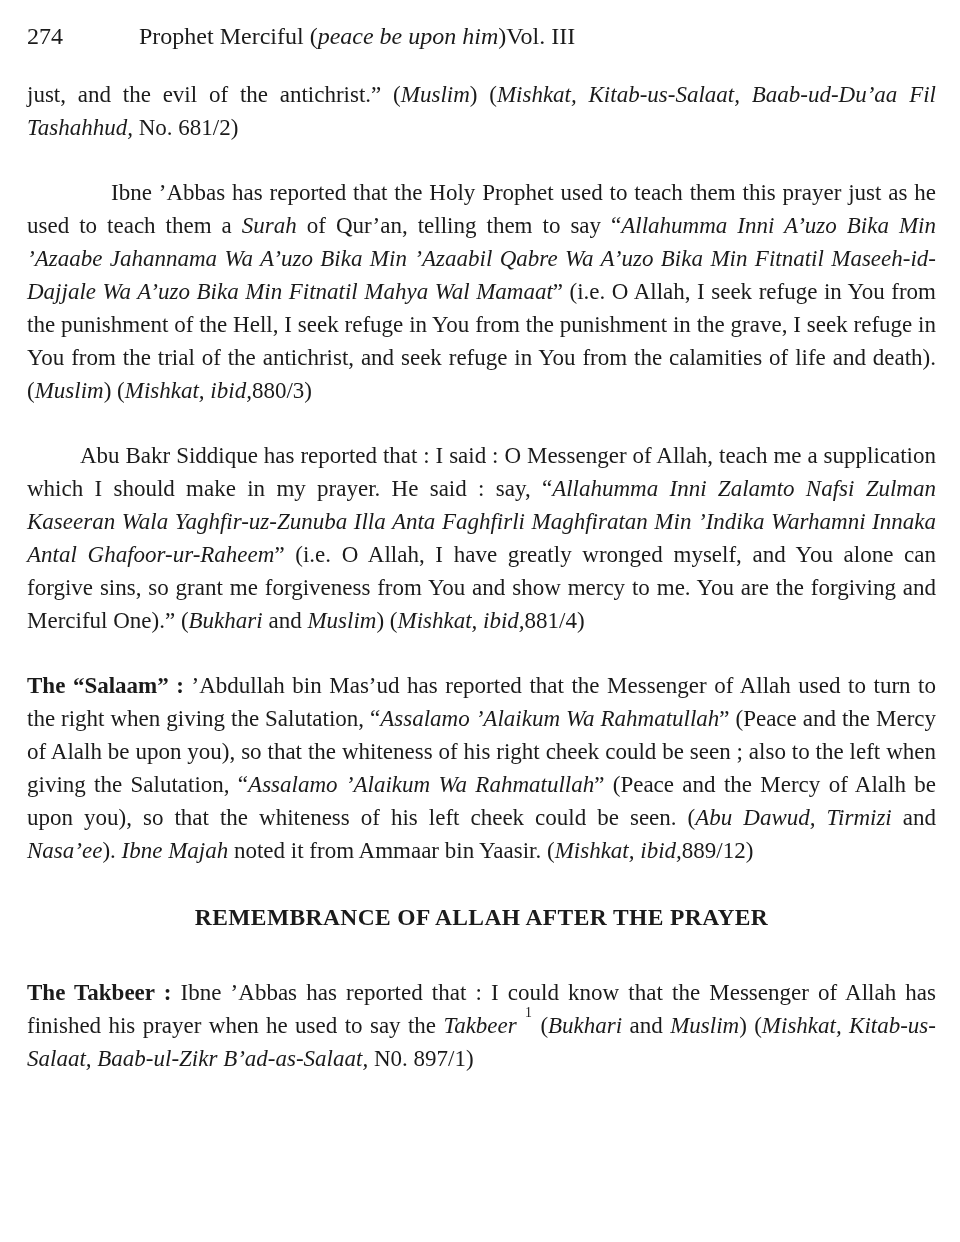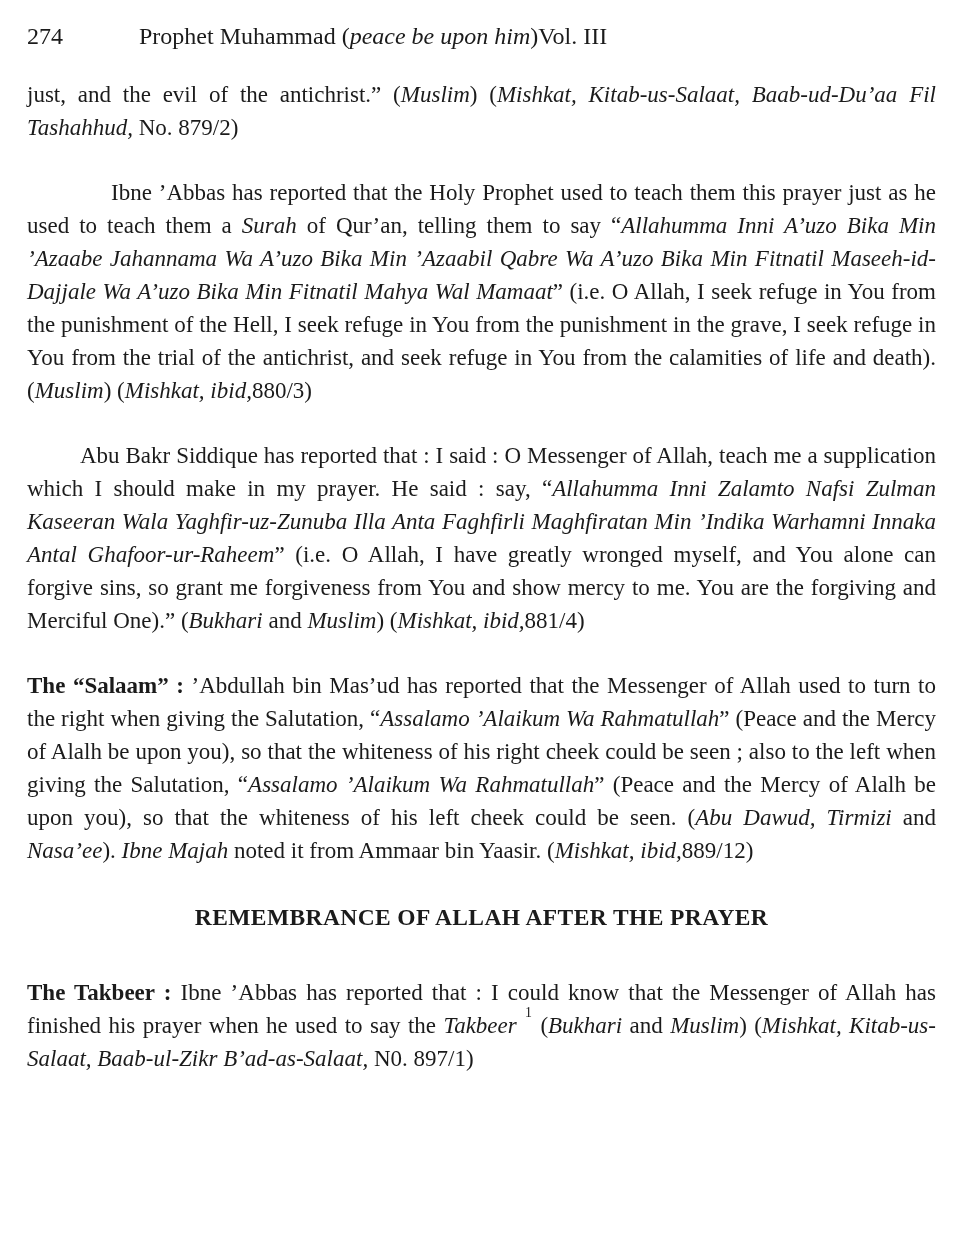--- a/index.html
+++ b/index.html
@@ -49,24 +49,24 @@
     top: -0.5em;
     padding: 0 1px;
   }
 </style>
 </head>
 <body>
 
 <div class="page">
   <div class="header">
     <span class="pnum">274</span>
-    <span class="title"><span>Prophet Muhammad (</span><span class="it">peace be upon him</span><span>)</span></span>
+    <span class="title"><span>Prophet Merciful (</span><span class="it">peace be upon him</span><span>)</span></span>
     <span class="vol">Vol. III</span>
   </div>
   <div class="body">
-      <p><span>just, and the evil of the antichrist.” (</span><span class="it">Muslim</span><span>) (</span><span class="it">Mishkat, Kitab-us-Salaat, Baab-ud-Du’aa Fil Tashahhud,</span><span> No. 879/2)</span></p>
+      <p><span>just, and the evil of the antichrist.” (</span><span class="it">Muslim</span><span>) (</span><span class="it">Mishkat, Kitab-us-Salaat, Baab-ud-Du’aa Fil Tashahhud,</span><span> No. 681/2)</span></p>
       <p style="text-indent: 84px;"><span>Ibne ’Abbas has reported that the Holy Prophet used to teach them this prayer just as he used to teach them a </span><span class="it">Surah</span><span> of Qur’an, telling them to say “</span><span class="it">Allahumma Inni A’uzo Bika Min ’Azaabe Jahannama Wa A’uzo Bika Min ’Azaabil Qabre Wa A’uzo Bika Min Fitnatil Maseeh-id-Dajjale Wa A’uzo Bika Min Fitnatil Mahya Wal Mamaat</span><span>” (i.e. O Allah, I seek refuge in You from the punishment of the Hell, I seek refuge in You from the punishment in the grave, I seek refuge in You from the trial of the antichrist, and seek refuge in You from the calamities of life and death). (</span><span class="it">Muslim</span><span>) (</span><span class="it">Mishkat, ibid,</span><span>880/3)</span></p>
       <p style="text-indent: 53px;"><span>Abu Bakr Siddique has reported that : I said : O Messenger of Allah, teach me a supplication which I should make in my prayer. He said : say, “</span><span class="it">Allahumma Inni Zalamto Nafsi Zulman Kaseeran Wala Yaghfir-uz-Zunuba Illa Anta Faghfirli Maghfiratan Min ’Indika Warhamni Innaka Antal Ghafoor-ur-Raheem</span><span>” (i.e. O Allah, I have greatly wronged myself, and You alone can forgive sins, so grant me forgiveness from You and show mercy to me. You are the forgiving and Merciful One).” (</span><span class="it">Bukhari</span><span> and </span><span class="it">Muslim</span><span>) (</span><span class="it">Mishkat, ibid,</span><span>881/4)</span></p>
       <p><span class="bd">The “Salaam” : </span><span>’Abdullah bin Mas’ud has reported that the Messenger of Allah used to turn to the right when giving the Salutation, “</span><span class="it">Assalamo ’Alaikum Wa Rahmatullah</span><span>” (Peace and the Mercy of Alalh be upon you), so that the whiteness of his right cheek could be seen ; also to the left when giving the Salutation, “</span><span class="it">Assalamo ’Alaikum Wa Rahmatullah</span><span>” (Peace and the Mercy of Alalh be upon you), so that the whiteness of his left cheek could be seen. (</span><span class="it">Abu Dawud, Tirmizi</span><span> and </span><span class="it">Nasa’ee</span><span>). </span><span class="it">Ibne Majah</span><span> noted it from Ammaar bin Yaasir. (</span><span class="it">Mishkat, ibid,</span><span>889/12)</span></p>
       <h2>REMEMBRANCE OF ALLAH AFTER THE PRAYER</h2>
       <p><span class="bd">The Takbeer : </span><span>Ibne ’Abbas has reported that : I could know that the Messenger of Allah has finished his prayer when he used to say the </span><span class="it">Takbeer</span><span> </span><sup>1</sup><span> (</span><span class="it">Bukhari</span><span> and </span><span class="it">Muslim</span><span>) (</span><span class="it">Mishkat, Kitab-us-Salaat, Baab-ul-Zikr B’ad-as-Salaat,</span><span> N0. 897/1)</span></p>
     </div>
 </div>
 
 </body></html>

